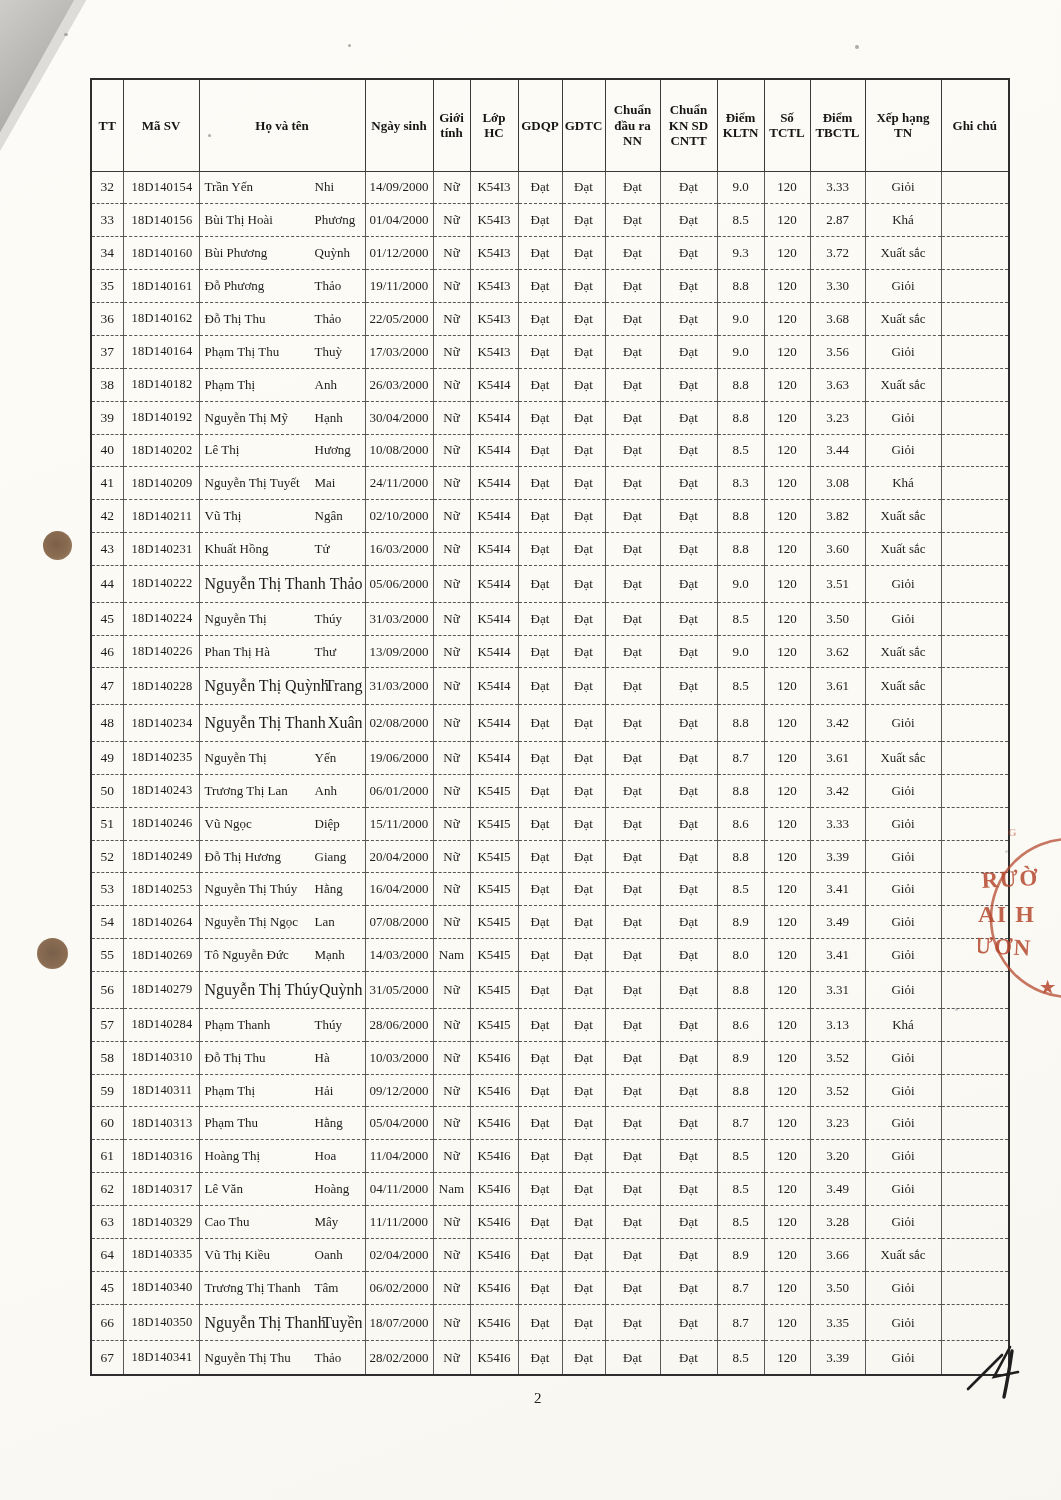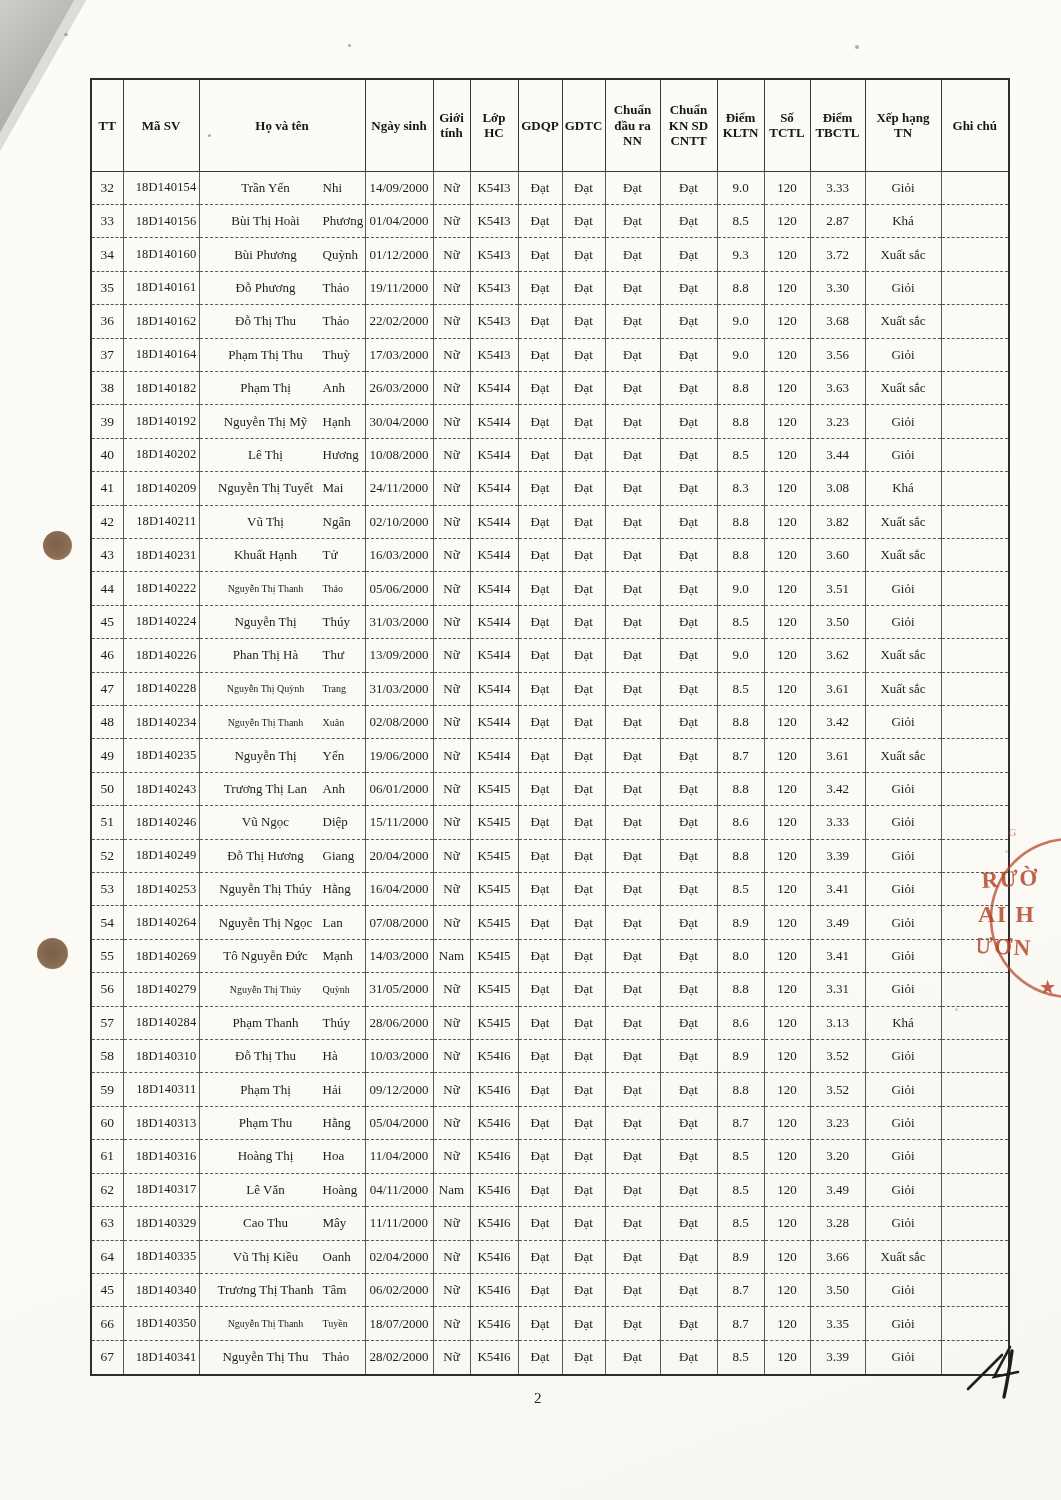--- a/index.html
+++ b/index.html
@@ -46,28 +46,28 @@
   }
   td{
     border-left:1px solid #5a5a5a;
     border-right:1px solid #5a5a5a;
     border-top:1px dashed #575757;
     border-bottom:1px dashed #575757;
     text-align:center;vertical-align:middle;
     padding:0 2px;white-space:nowrap;overflow:visible;
     color:#1c1c1c;
   }
-  td.c-ma{text-align:right;padding-left:4px;font-size:12.5px;letter-spacing:0.2px;}
-  td.c-name{text-align:center;padding-left:13px;}
+  td.c-ma{text-align:center;padding-left:4px;font-size:12.5px;letter-spacing:0.2px;}
+  td.c-name{text-align:left;padding-left:5px;}
   td.c-name .nm{display:flex;align-items:center;}
   td.c-name .ho{min-width:106px;padding-right:4px;white-space:nowrap;}
   td.c-name .ten{white-space:nowrap;}
   td.c-tt{font-size:13.5px;text-align:center;}
   
-  td.c-name.long{font-size:10px;}
+  td.c-name.long{font-size:16px;}
   
   .page-number{position:absolute;left:534px;top:1390px;font-size:15px;color:#222;}
   
   .stamp{position:absolute;left:978px;top:788px;width:83px;height:240px;pointer-events:none;}
   
   .handmark{position:absolute;left:960px;top:1335px;width:75px;height:75px;}
   
   .speck{position:absolute;width:3px;height:3px;border-radius:50%;background:#8d8a86;opacity:.7;}
   .sp1{left:348px;top:44px;}
   .sp2{left:855px;top:45px;width:4px;height:4px;}
@@ -222,21 +222,21 @@
         </tr>
         <tr>
           <td class="c-tt">36</td>
           <td class="c-ma">18D140162</td>
           <td class="c-name">
             <span class="nm">
               <span class="ho">Đỗ Thị Thu</span>
               <span class="ten">Thảo</span>
             </span>
           </td>
-          <td class="c-4">22/02/2000</td>
+          <td class="c-4">22/05/2000</td>
           <td class="c-5">Nữ</td>
           <td class="c-6">K54I3</td>
           <td class="c-7">Đạt</td>
           <td class="c-8">Đạt</td>
           <td class="c-9">Đạt</td>
           <td class="c-10">Đạt</td>
           <td class="c-11">9.0</td>
           <td class="c-12">120</td>
           <td class="c-13">3.68</td>
           <td class="c-14">Xuất sắc</td>
@@ -372,21 +372,21 @@
           <td class="c-12">120</td>
           <td class="c-13">3.82</td>
           <td class="c-14">Xuất sắc</td>
           <td class="c-15"></td>
         </tr>
         <tr>
           <td class="c-tt">43</td>
           <td class="c-ma">18D140231</td>
           <td class="c-name">
             <span class="nm">
-              <span class="ho">Khuất Hạnh</span>
+              <span class="ho">Khuất Hồng</span>
               <span class="ten">Tử</span>
             </span>
           </td>
           <td class="c-4">16/03/2000</td>
           <td class="c-5">Nữ</td>
           <td class="c-6">K54I4</td>
           <td class="c-7">Đạt</td>
           <td class="c-8">Đạt</td>
           <td class="c-9">Đạt</td>
           <td class="c-10">Đạt</td>

